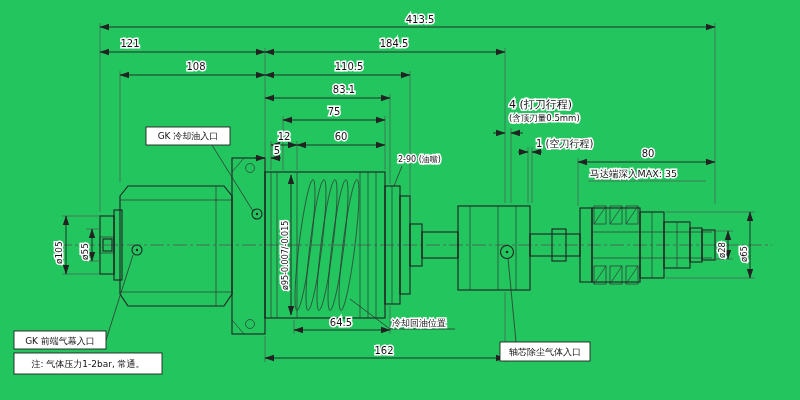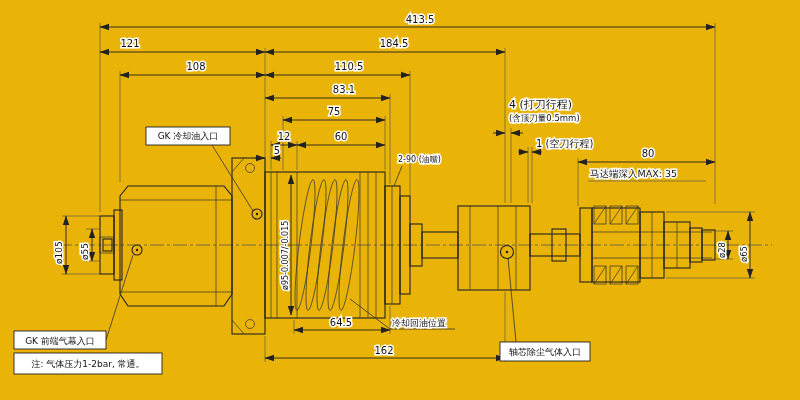--- a/index.html
+++ b/index.html
@@ -1,16 +1,16 @@
 <!DOCTYPE html>
 <html><head>
 <meta charset="utf-8">
 <style>
   html,body{margin:0;padding:0;background:#f4f4f4;}
-  .stage{width:800px;height:400px;background:#eab308;position:relative;overflow:hidden;
+  .stage{width:800px;height:400px;background:#22c55e;position:relative;overflow:hidden;
          font-family:"DejaVu Sans", sans-serif;}
   svg{display:block;}
   .o   {fill:none;stroke:#222;stroke-width:1.1;}
   .t   {fill:none;stroke:#333;stroke-width:0.7;}
   .ext {stroke:#555;stroke-width:0.65;}
   .dim {stroke:#222;stroke-width:0.9;fill:none;}
   .cl  {stroke:#555;stroke-width:0.8;stroke-dasharray:14 3 3 3;}
   .ldr {stroke:#333;stroke-width:0.8;fill:none;}
   .box {fill:#ffffff;stroke:#222;stroke-width:0.9;}
   .dt  {font:10px "DejaVu Sans", sans-serif;fill:#111;paint-order:stroke;stroke:#ffffff;stroke-width:3px;}

